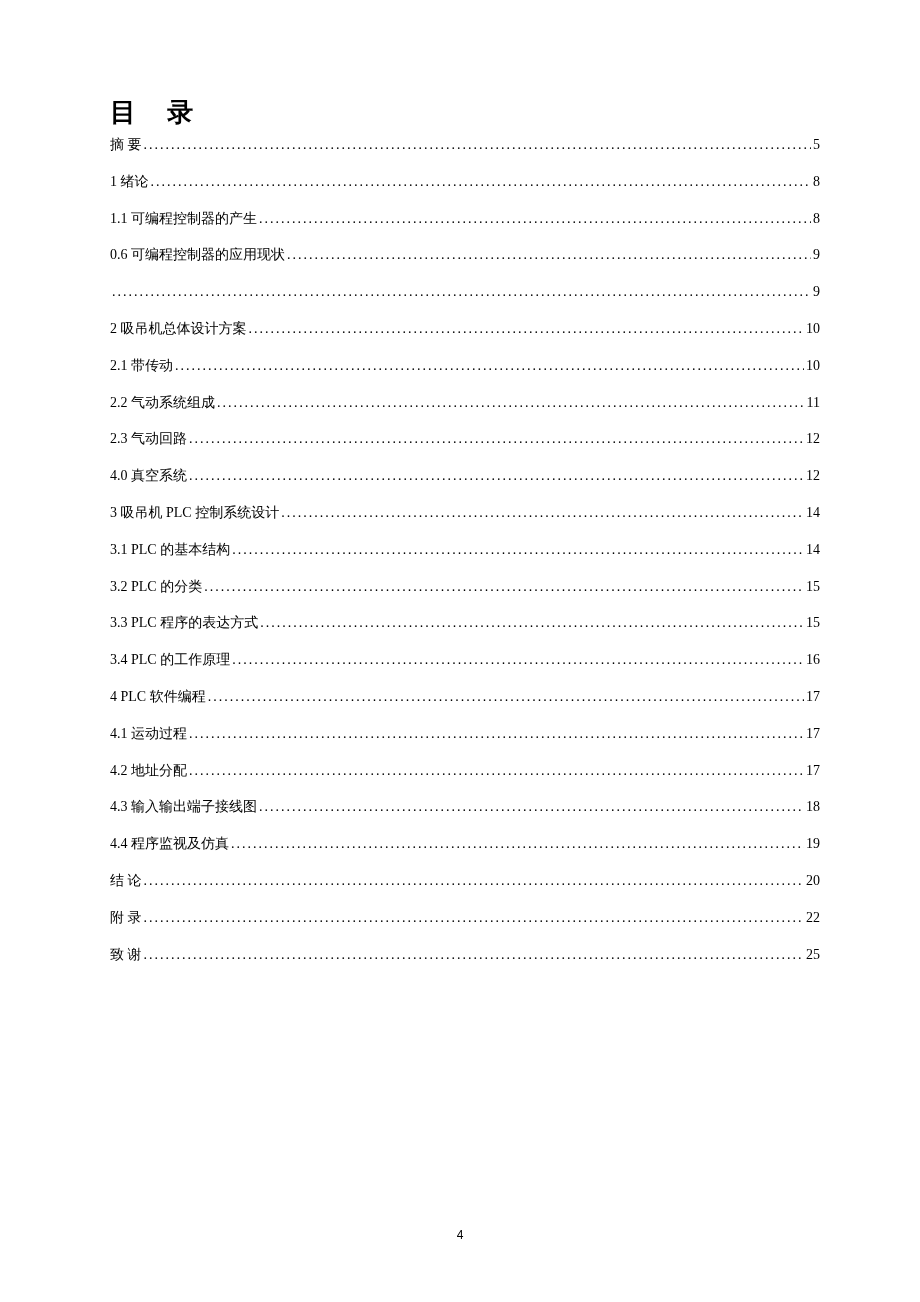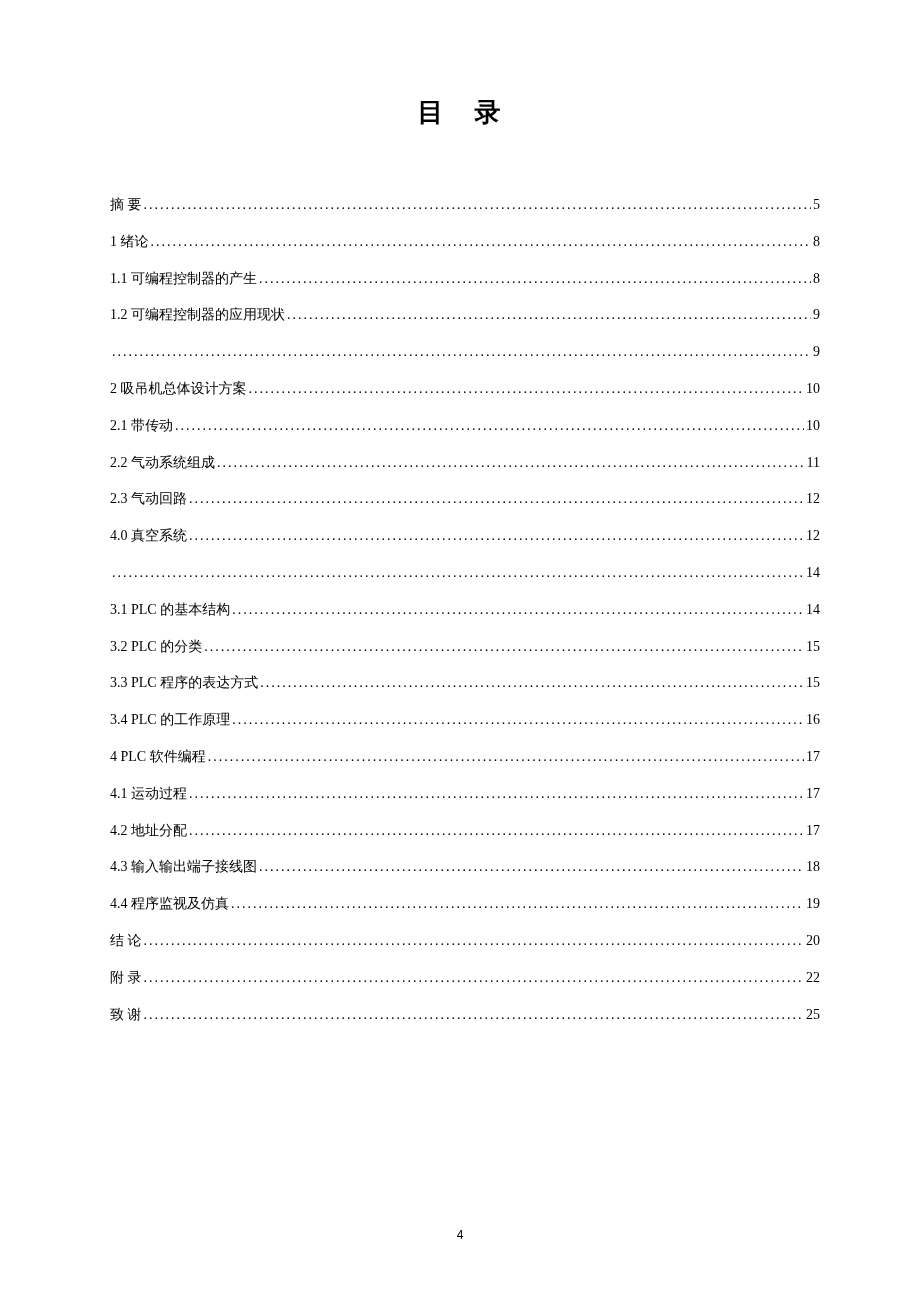--- a/index.html
+++ b/index.html
@@ -11,26 +11,25 @@
       background: #ffffff;
       width: 920px;
       min-height: 1302px;
       font-family: "SimSun", "宋体", serif;
       position: relative;
     }
     .page {
       padding: 95px 100px 0 110px;
     }
     .title {
-      text-align: center;
+      text-align: left;
       font-size: 26px;
       font-weight: bold;
       font-family: "SimHei", "黑体", sans-serif;
       letter-spacing: 12px;
-      margin-bottom: 60px;
     }
     .toc {
       font-size: 14px;
       line-height: 2.2;
       color: #000;
     }
     .toc-entry {
       display: flex;
       align-items: flex-start;
       margin-bottom: 6px;
@@ -76,21 +75,21 @@
         <span class="toc-label">1 绪论</span>
         <span class="toc-dots"></span>
         <span class="toc-page">8</span>
       </div>
       <div class="toc-entry">
         <span class="toc-label">1.1 可编程控制器的产生</span>
         <span class="toc-dots"></span>
         <span class="toc-page">8</span>
       </div>
       <div class="toc-entry">
-        <span class="toc-label">1.2 可编程控制器的应用现状</span>
+        <span class="toc-label">0.6 可编程控制器的应用现状</span>
         <span class="toc-dots"></span>
         <span class="toc-page">9</span>
       </div>
       <div class="toc-entry">
         <span class="toc-dots"></span>
         <span class="toc-page">9</span>
       </div>
       <div class="toc-entry">
         <span class="toc-label">2 吸吊机总体设计方案</span>
         <span class="toc-dots"></span>
@@ -110,20 +109,21 @@
         <span class="toc-label">2.3 气动回路</span>
         <span class="toc-dots"></span>
         <span class="toc-page">12</span>
       </div>
       <div class="toc-entry">
         <span class="toc-label">4.0 真空系统</span>
         <span class="toc-dots"></span>
         <span class="toc-page">12</span>
       </div>
       <div class="toc-entry">
+        <span class="toc-label">3 吸吊机 PLC 控制系统设计</span>
         <span class="toc-dots"></span>
         <span class="toc-page">14</span>
       </div>
       <div class="toc-entry">
         <span class="toc-label">3.1 PLC 的基本结构</span>
         <span class="toc-dots"></span>
         <span class="toc-page">14</span>
       </div>
       <div class="toc-entry">
         <span class="toc-label">3.2 PLC 的分类</span>

